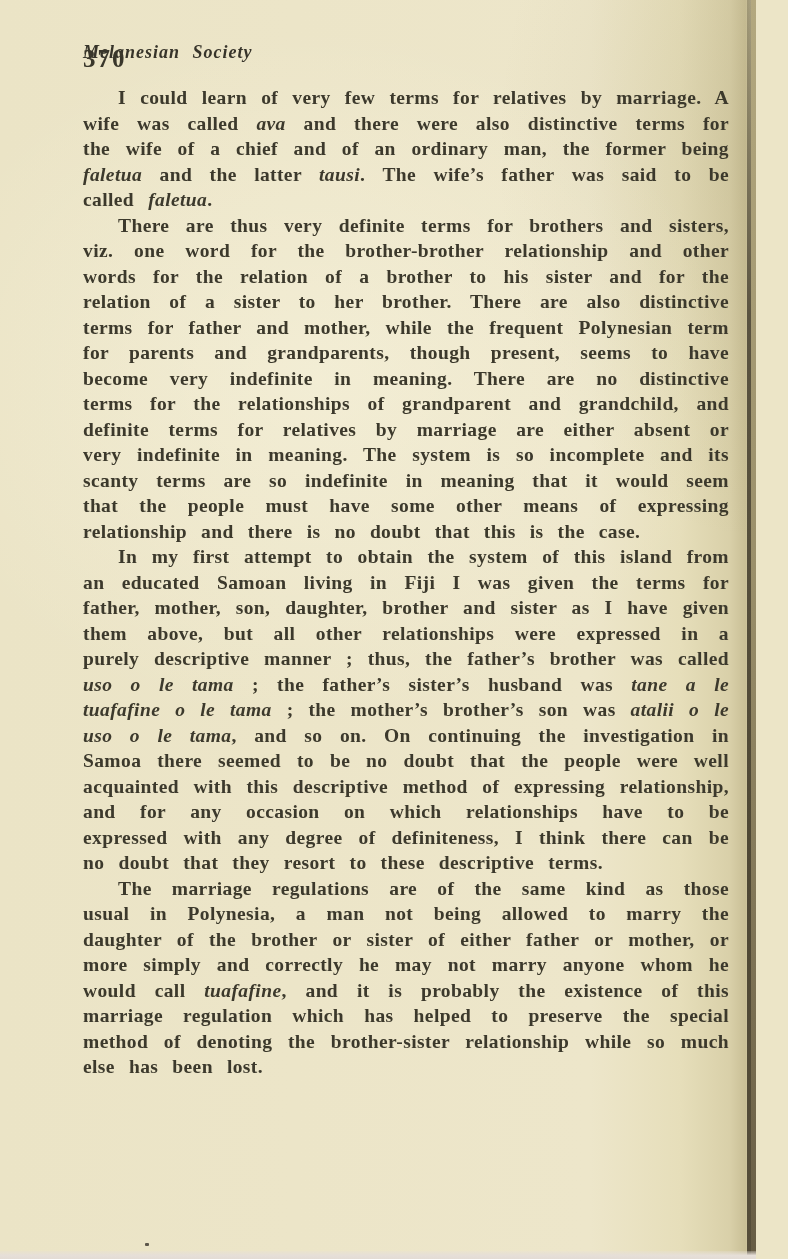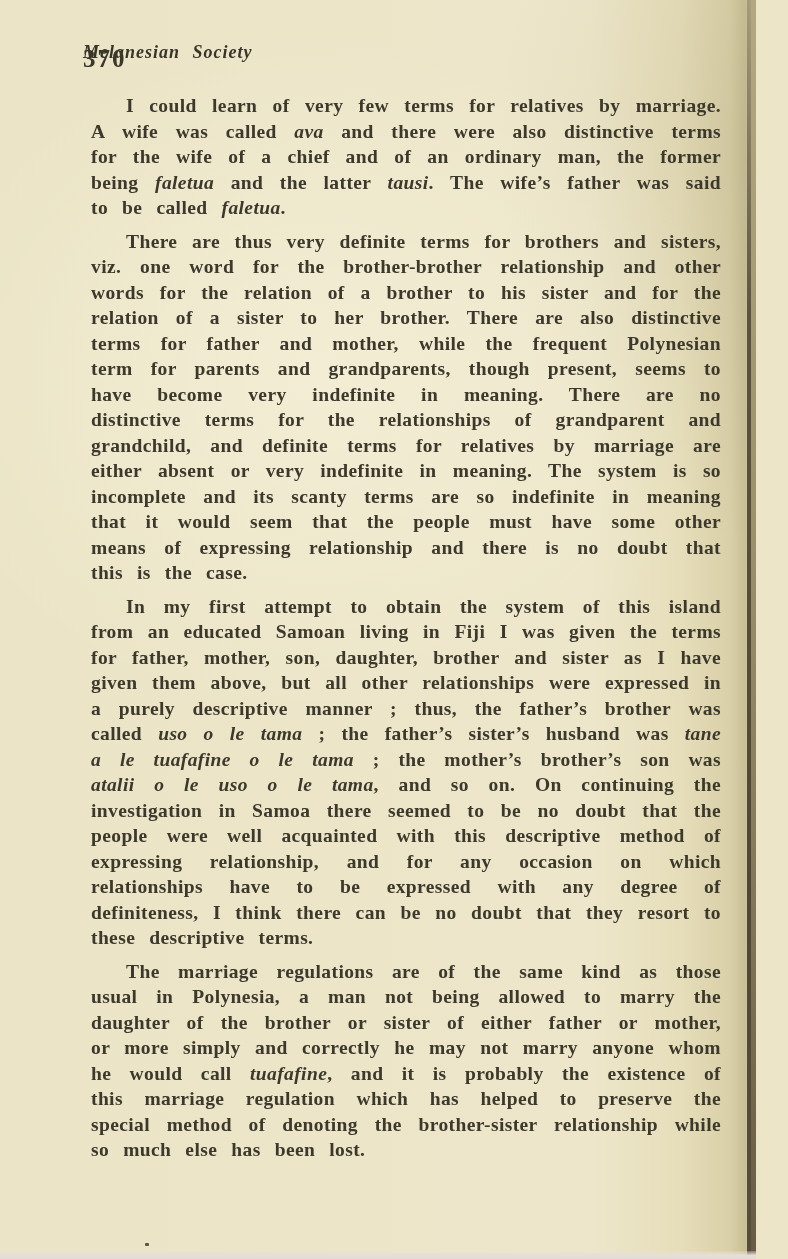--- a/index.html
+++ b/index.html
@@ -42,21 +42,21 @@
     font-style:italic; font-size:18px; letter-spacing:1px; word-spacing:7px;
     color:#37342a;
   }
   .text-block {
     position:absolute; left:83px; top:85px; width:646px;
     font-size:19.5px; line-height:25.5px;
     letter-spacing:0.02em; word-spacing:0.45em;
     color:#3c392c;
   }
   .text-block p {
-    margin:8px; text-align:justify; text-indent:35px;
+    margin:0; text-align:justify; text-indent:35px;
   }
   .text-block i { font-style:italic; }
   .scan-speck {
     position:absolute; left:145px; top:1243px; width:4px; height:3px;
     background:#5c564a; border-radius:1px;
   }
 </style>
 </head>
 <body>
 

